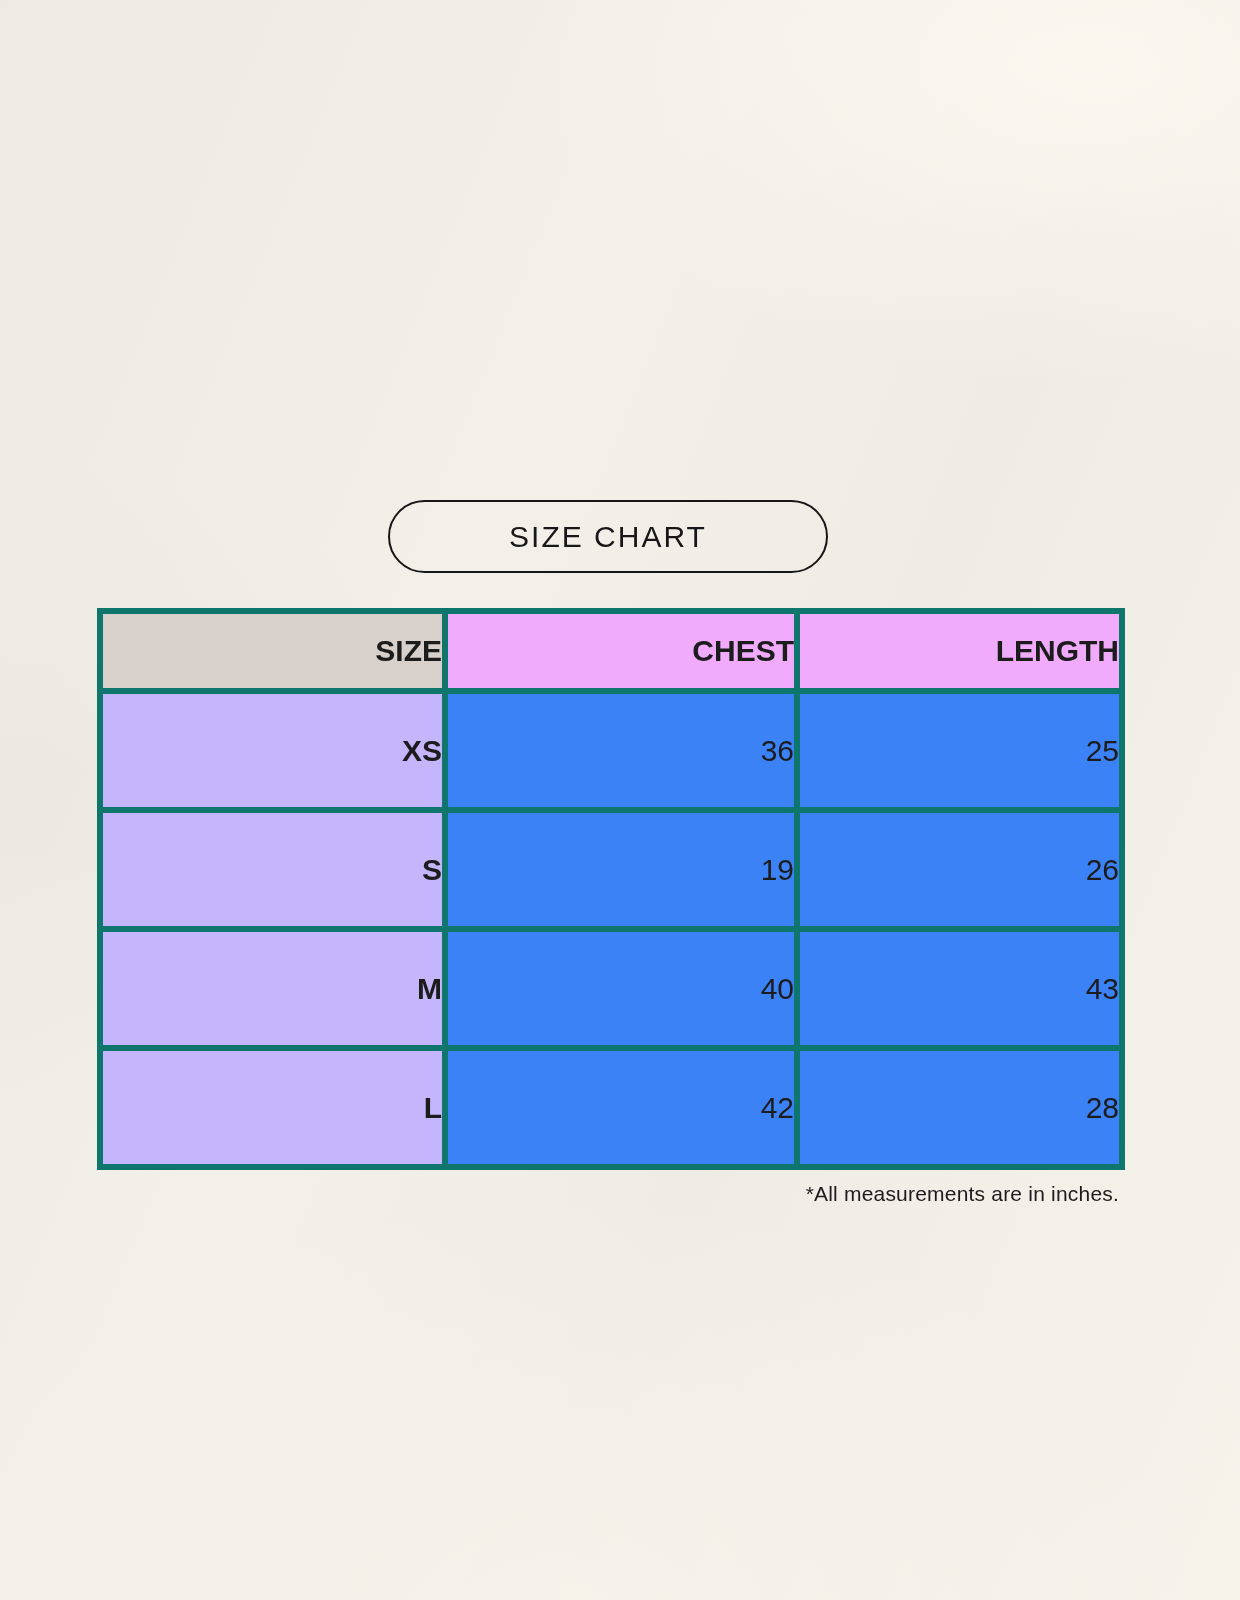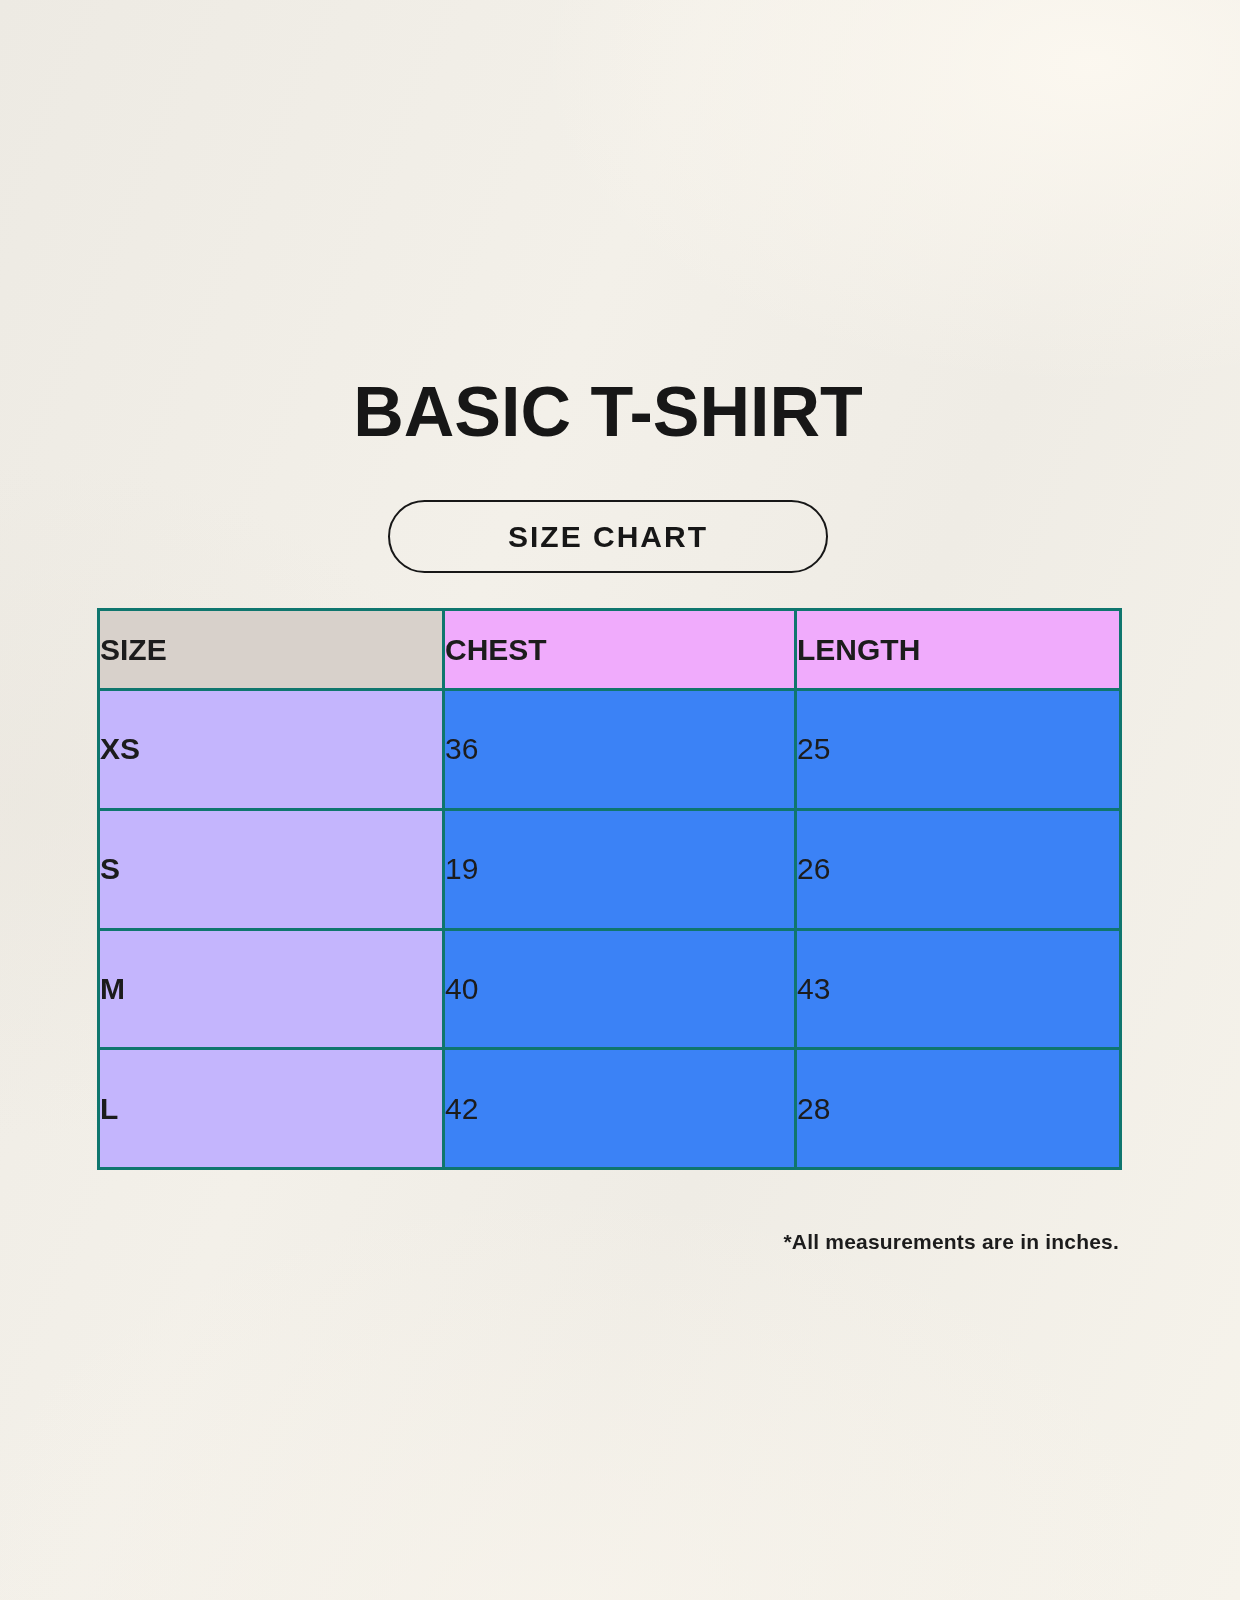--- a/index.html
+++ b/index.html
@@ -53,39 +53,39 @@
     border-radius: 40px;
     background: transparent;
     display: flex;
     align-items: center;
     justify-content: center;
     cursor: pointer;
   }
 
   .pill-button span {
     font-size: 30px;
-    font-weight: 700;
+    font-weight: 400;
     letter-spacing: 2px;
     color: #171717;
   }
 
   table.size-table {
     position: absolute;
     top: 608px;
     left: 0;
     width: 1022px;
     height: 562px;
     border-collapse: collapse;
     table-layout: fixed;
   }
 
   .size-table th,
   .size-table td {
-    border: 3px solid #0f766e;
-    text-align: left;
+    border: 6px solid #0f766e;
+    text-align: right;
     vertical-align: middle;
     height: 80px;
     font-size: 30px;
     color: #1c1c1c;
   }
 
   .size-table col.c-size   { width: 345px; }
   .size-table col.c-chest  { width: 352px; }
   .size-table col.c-length { width: 325px; }
 
@@ -102,33 +102,31 @@
   .size-table td.value-cell {
     background: #3b82f6;
     font-weight: 400;
   }
 
   .footnote {
     position: absolute;
     top: 1182px;
     right: 0;
     font-size: 21px;
-    font-weight: 700;
+    font-weight: 400;
     letter-spacing: 0.2px;
     color: #1c1c1c;
     text-align: center;
-    margin-top: 48px;
   }
 </style>
 </head>
 <body>
 
 <div class="content">
 
-  <h1 class="title">BASIC T-SHIRT</h1>
 
   <div class="pill-button">
     <span>SIZE CHART</span>
   </div>
 
   <table class="size-table">
     <colgroup>
       <col class="c-size">
       <col class="c-chest">
       <col class="c-length">

